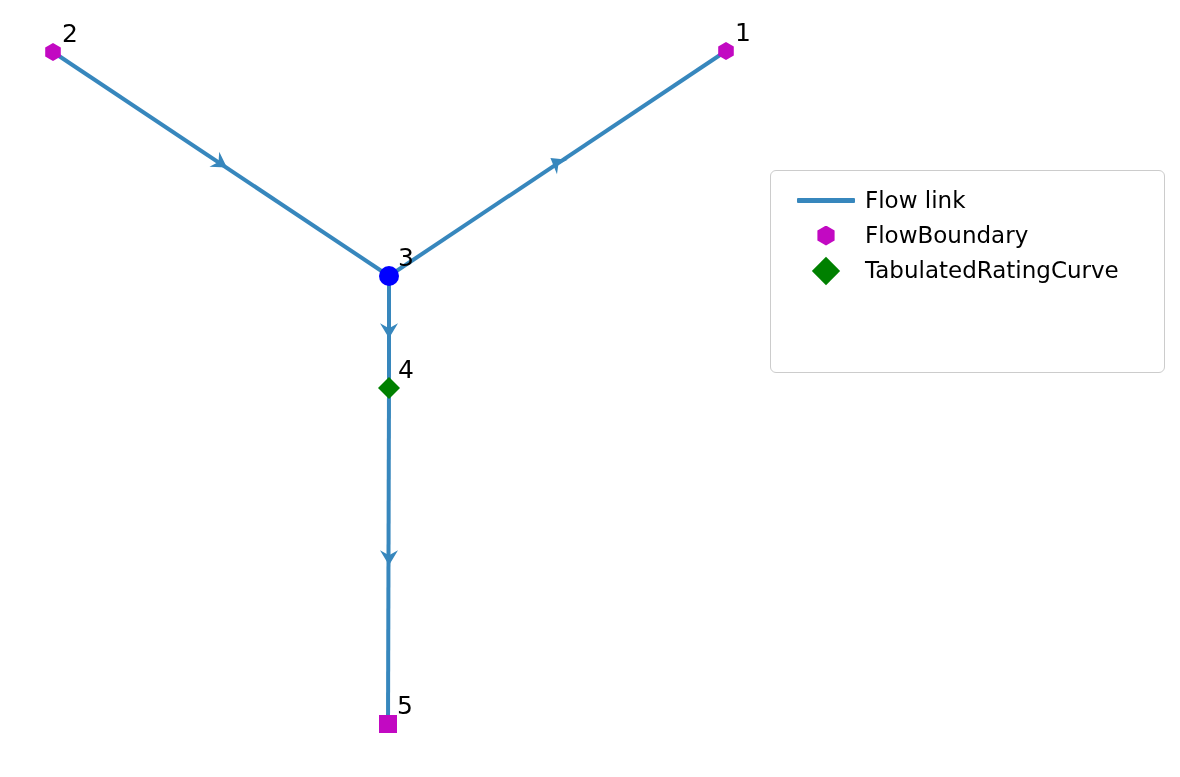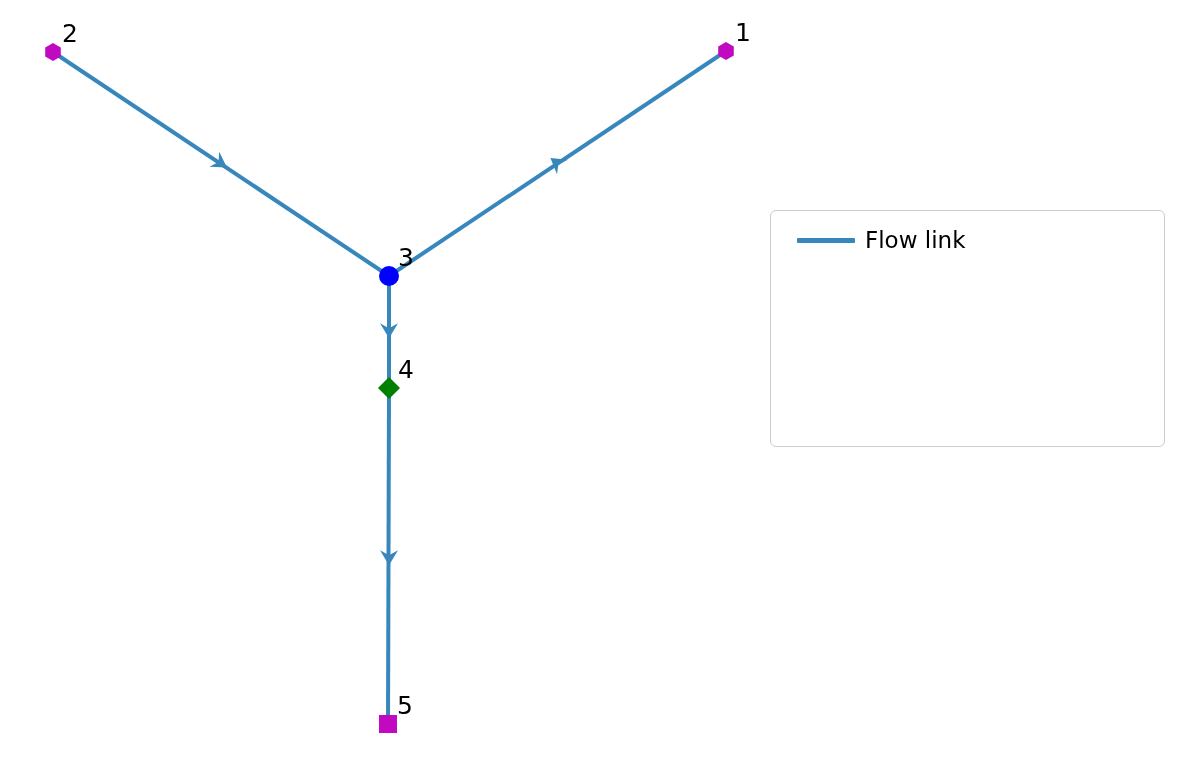--- a/index.html
+++ b/index.html
@@ -120,27 +120,39 @@
       </g>
     <g id="labels-layer">
         <text x="735" y="41" dominant-baseline="auto" text-anchor="start" class="node-label">1</text>
         <text x="62" y="42" dominant-baseline="auto" text-anchor="start" class="node-label">2</text>
         <text x="398" y="266" dominant-baseline="auto" text-anchor="start" class="node-label">3</text>
         <text x="398" y="378" dominant-baseline="auto" text-anchor="start" class="node-label">4</text>
         <text x="397" y="714" dominant-baseline="auto" text-anchor="start" class="node-label">5</text>
       </g>
   </svg>
 
-  <div id="legend" style="left: 770px; top: 170px; width: 395px; height: 237px; border-color: rgb(204, 204, 204); background: rgb(255, 255, 255); margin-top: 40px;">
+  <div id="legend" style="left: 770px; top: 170px; width: 395px; height: 203px; border-color: rgb(204, 204, 204); background: rgb(255, 255, 255);">
 
     <div class="legend-row">
       <span class="legend-key">
         <span class="key-line" style="background: rgb(55, 135, 189);"></span>
       </span>
       <span class="legend-text">Flow link</span>
     </div>
 
 
+    <div class="legend-row">
+      <span class="legend-key">
+        <span class="key-hex" style="background: rgb(194, 9, 194);"></span>
+      </span>
+      <span class="legend-text">FlowBoundary</span>
+    </div>
 
+    <div class="legend-row">
+      <span class="legend-key">
+        <span class="key-diamond" style="background: rgb(0, 128, 0);"></span>
+      </span>
+      <span class="legend-text">TabulatedRatingCurve</span>
+    </div>
 
 
   </div>
 </div>
 
 </body></html>

